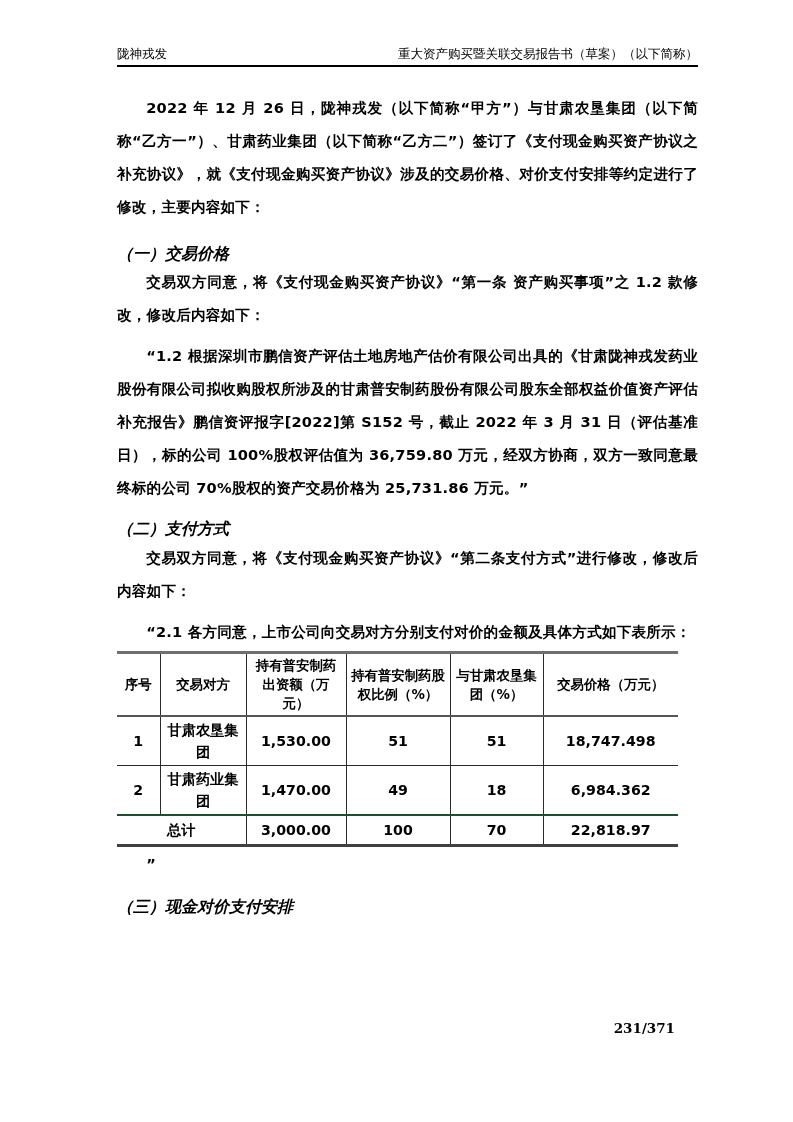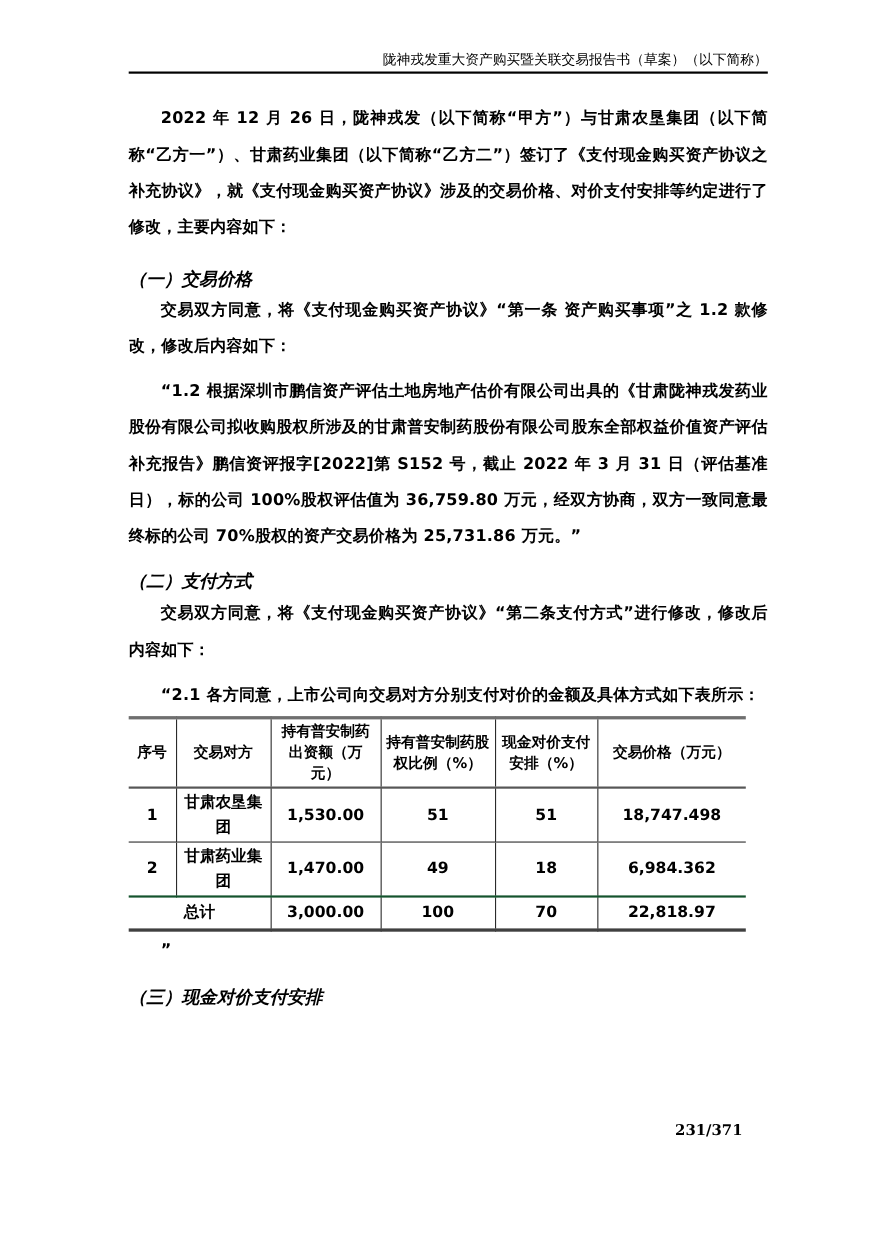--- a/index.html
+++ b/index.html
@@ -15,21 +15,21 @@
   }
   .content{
     position:absolute;
     left:117px;
     width:581px;
     top:0;
   }
   
   .doc-header{
     display:flex;
-    justify-content:flex-end;
+    justify-content:space-between;
     align-items:flex-end;
     padding-top:46px;
     padding-bottom:3px;
     border-bottom:2px solid #000;
     font-family:"DejaVu Serif","Liberation Serif",serif;
     font-size:12.5px;
     font-weight:400;
     line-height:16px;
   }
   
@@ -133,21 +133,21 @@
         <col style="width:104px">
         <col style="width:93px">
         <col style="width:135px">
       </colgroup>
       <thead>
         <tr>
           <th>序号</th>
           <th>交易对方</th>
           <th>持有普安制药出资额（万元）</th>
           <th>持有普安制药股权比例（%）</th>
-          <th>现金对价支付安排（%）</th>
+          <th>与甘肃农垦集团（%）</th>
           <th>交易价格（万元）</th>
         </tr>
       </thead>
       <tbody>
         <tr class="data">
           <td>1</td>
           <td>甘肃农垦集团</td>
           <td>1,530.00</td>
           <td>51</td>
           <td>51</td>

